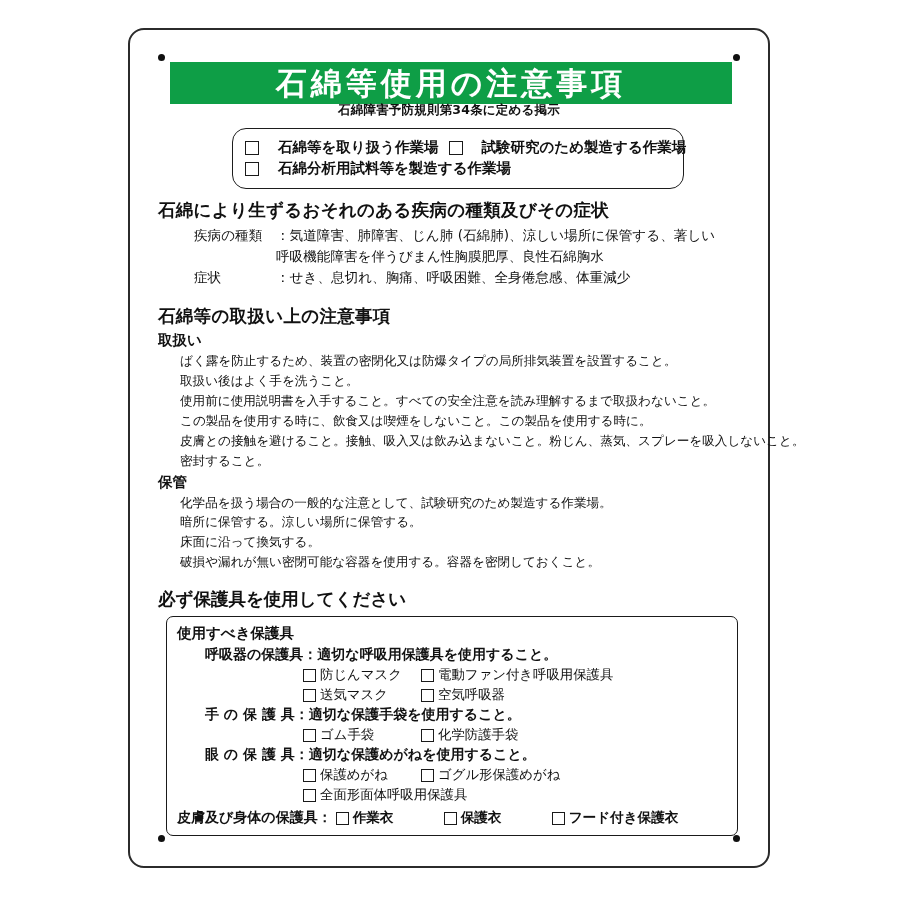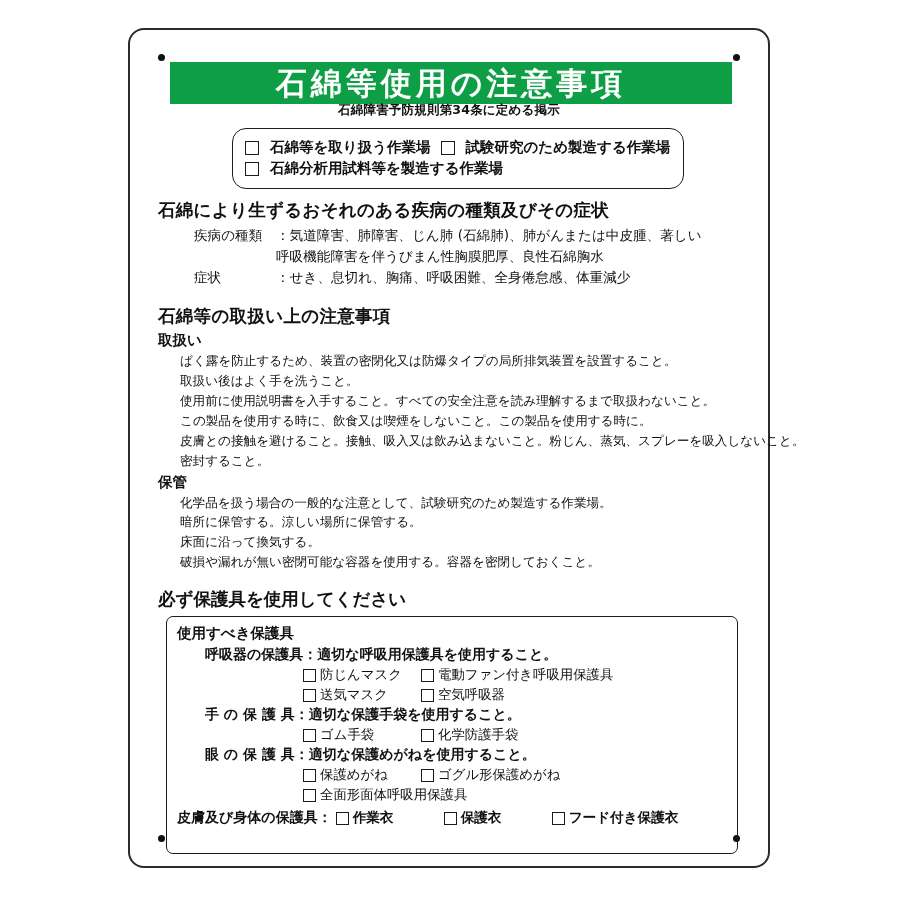--- a/index.html
+++ b/index.html
@@ -86,21 +86,21 @@
   }
   .worksite-row {
     display: flex;
     align-items: center;
     gap: 10px;
     margin: 2px 0;
   }
   .ws-item {
     display: flex;
     align-items: center;
-    gap: 11px;
+    gap: 19px;
     font-size: 14.5px;
     font-weight: bold;
     white-space: nowrap;
   }
 
   
   .cb {
     display: inline-block;
     width: 14px;
     height: 14px;
@@ -166,21 +166,21 @@
 
   
   .ppe-head {
     font-size: 17.5px;
     font-weight: bold;
     margin: 15px 0 5px 0;
   }
   .ppe-box {
     border: 1.6px solid #1a1a1a;
     border-radius: 7px;
-    padding: 7px 10px 26px 10px;
+    padding: 7px 10px 8px 10px;
     margin-left: 8px;
     margin-right: 8px;
   }
   .ppe-title {
     font-size: 14.5px;
     font-weight: bold;
     margin-bottom: 3px;
   }
   .ppe-group { margin-left: 28px; }
   .ppe-label-row {
@@ -261,21 +261,21 @@
     </div>
   </div>
 
   <div class="content">
 
     <h2 class="sec-head">石綿により生ずるおそれのある疾病の種類及びその症状</h2>
     <div class="disease-block">
       <div class="disease-row">
         <span class="lbl">疾病の種類</span>
         <span>：</span>
-        <span class="val">気道障害、肺障害、じん肺 (石綿肺)、肺がんまたは中皮腫、著しい</span>
+        <span class="val">気道障害、肺障害、じん肺 (石綿肺)、涼しい場所に保管する、著しい</span>
       </div>
       <div class="disease-cont">呼吸機能障害を伴うびまん性胸膜肥厚、良性石綿胸水</div>
       <div class="disease-row">
         <span class="lbl">症状</span>
         <span>：</span>
         <span class="val">せき、息切れ、胸痛、呼吸困難、全身倦怠感、体重減少</span>
       </div>
     </div>
 
     <h2 class="sec-head gap-top">石綿等の取扱い上の注意事項</h2>

